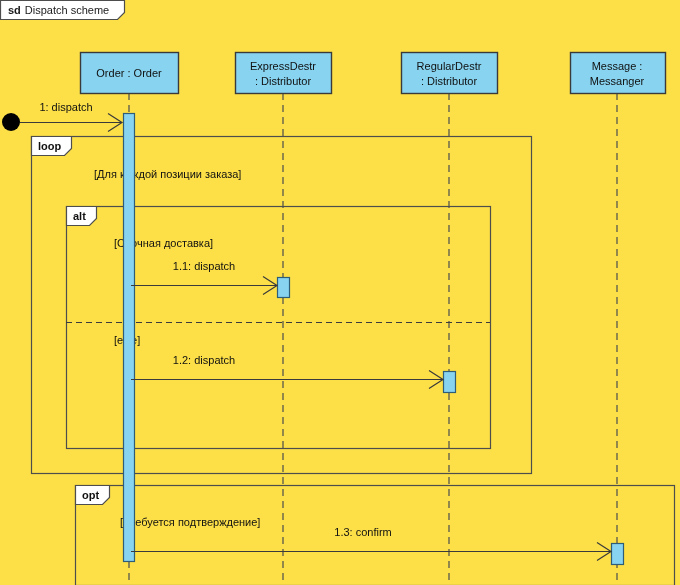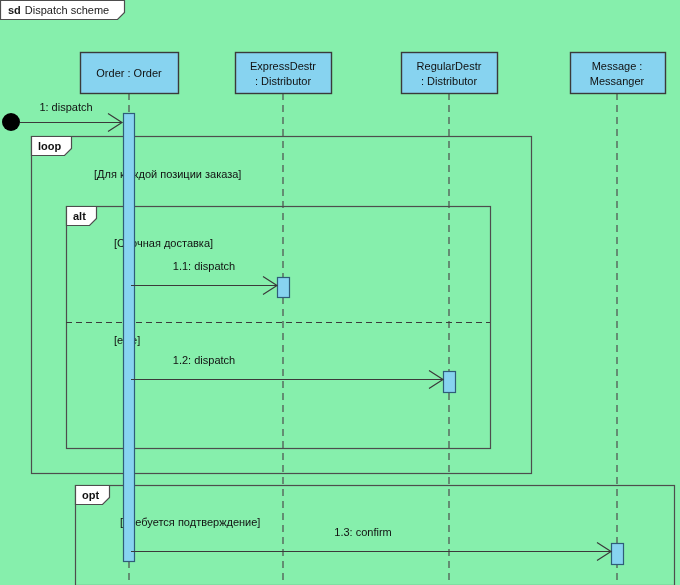--- a/index.html
+++ b/index.html
@@ -8,21 +8,21 @@
     background: #ffffff;
   }
   body {
     font-family: "Liberation Sans", sans-serif;
     -webkit-font-smoothing: antialiased;
   }
   #canvas {
     position: relative;
     width: 680px;
     height: 585px;
-    background: #86efac;
+    background: #fde047;
     overflow: hidden;
   }
   svg.layer {
     position: absolute;
     left: 0;
     top: 0;
     width: 680px;
     height: 585px;
     overflow: visible;
   }

